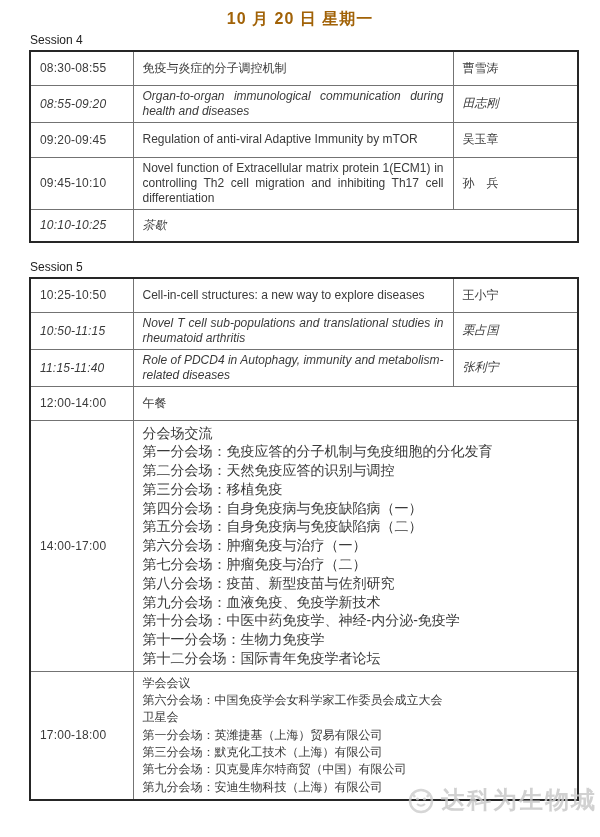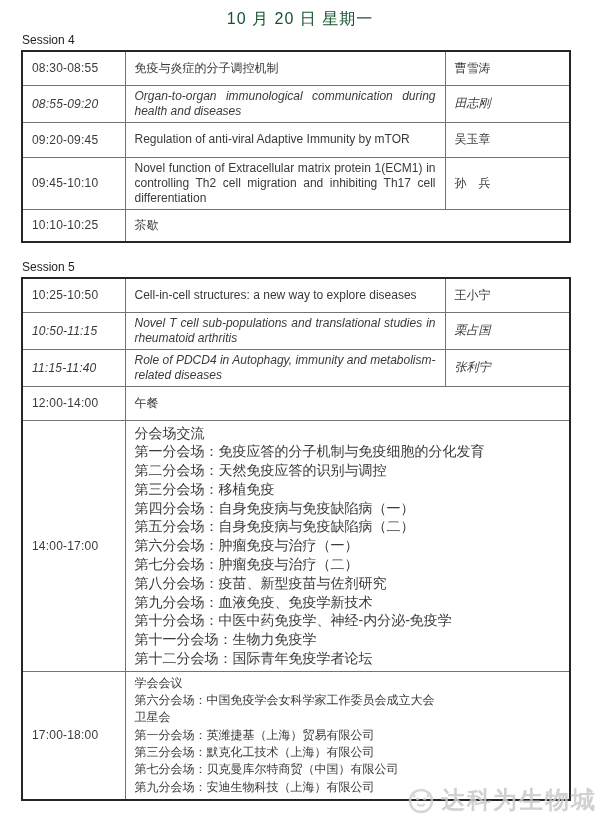--- a/index.html
+++ b/index.html
@@ -9,25 +9,25 @@
     background: #ffffff;
     font-family: "Liberation Sans", "DejaVu Sans", sans-serif;
     color: #333333;
     position: relative;
     overflow: hidden;
   }
   .page-title {
     margin: 9px 0 2px 0;
     text-align: center;
     font-size: 16px;
-    font-weight: normal;
-    color: #14532d;
+    font-weight: bold;
+    color: #a16207;
     letter-spacing: 1px;
   }
-  .content { padding: 0 22px 0 21px; }
+  .content { padding: 0 22px 0 29px; }
   .session-label {
     font-size: 12px;
     color: #222222;
     margin: 3px 0 2px 1px;
     height: 15px;
     line-height: 15px;
   }
   .session-label.second { margin-top: 17px; }
   table.schedule {
     border-collapse: collapse;
@@ -42,21 +42,21 @@
     font-size: 12px;
     color: #3a3a3a;
   }
   col.c-time { width: 103px; }
   col.c-talk { width: 320px; }
   col.c-speaker { width: 125px; }
   .time-cell { font-size: 11.5px; letter-spacing: 0.2px; white-space: nowrap; }
   .talk-zh { font-size: 12px; }
   .talk-en { font-size: 11.5px; line-height: 15px; text-align: justify; }
   .speaker-cell { font-size: 12px; }
-  tr.r33 { height: 33px; } tr.r34 { height: 34px; } tr.r35 { height: 35px; }
+  tr.r33 { height: 33px; font-style: italic; } tr.r34 { height: 34px; } tr.r35 { height: 35px; }
   tr.r37 { height: 37px; font-style: italic; } tr.r50 { height: 50px; }
   .block-cell { padding: 5px 9px 4px 9px; vertical-align: middle; }
   .pline { line-height: 18.8px; font-size: 14px; }
   .eline { line-height: 17.3px; font-size: 12px; }
   .watermark {
     position: absolute;
     top: 784px; right: 3px;
     display: flex; align-items: center; gap: 5px;
     pointer-events: none;
   }

